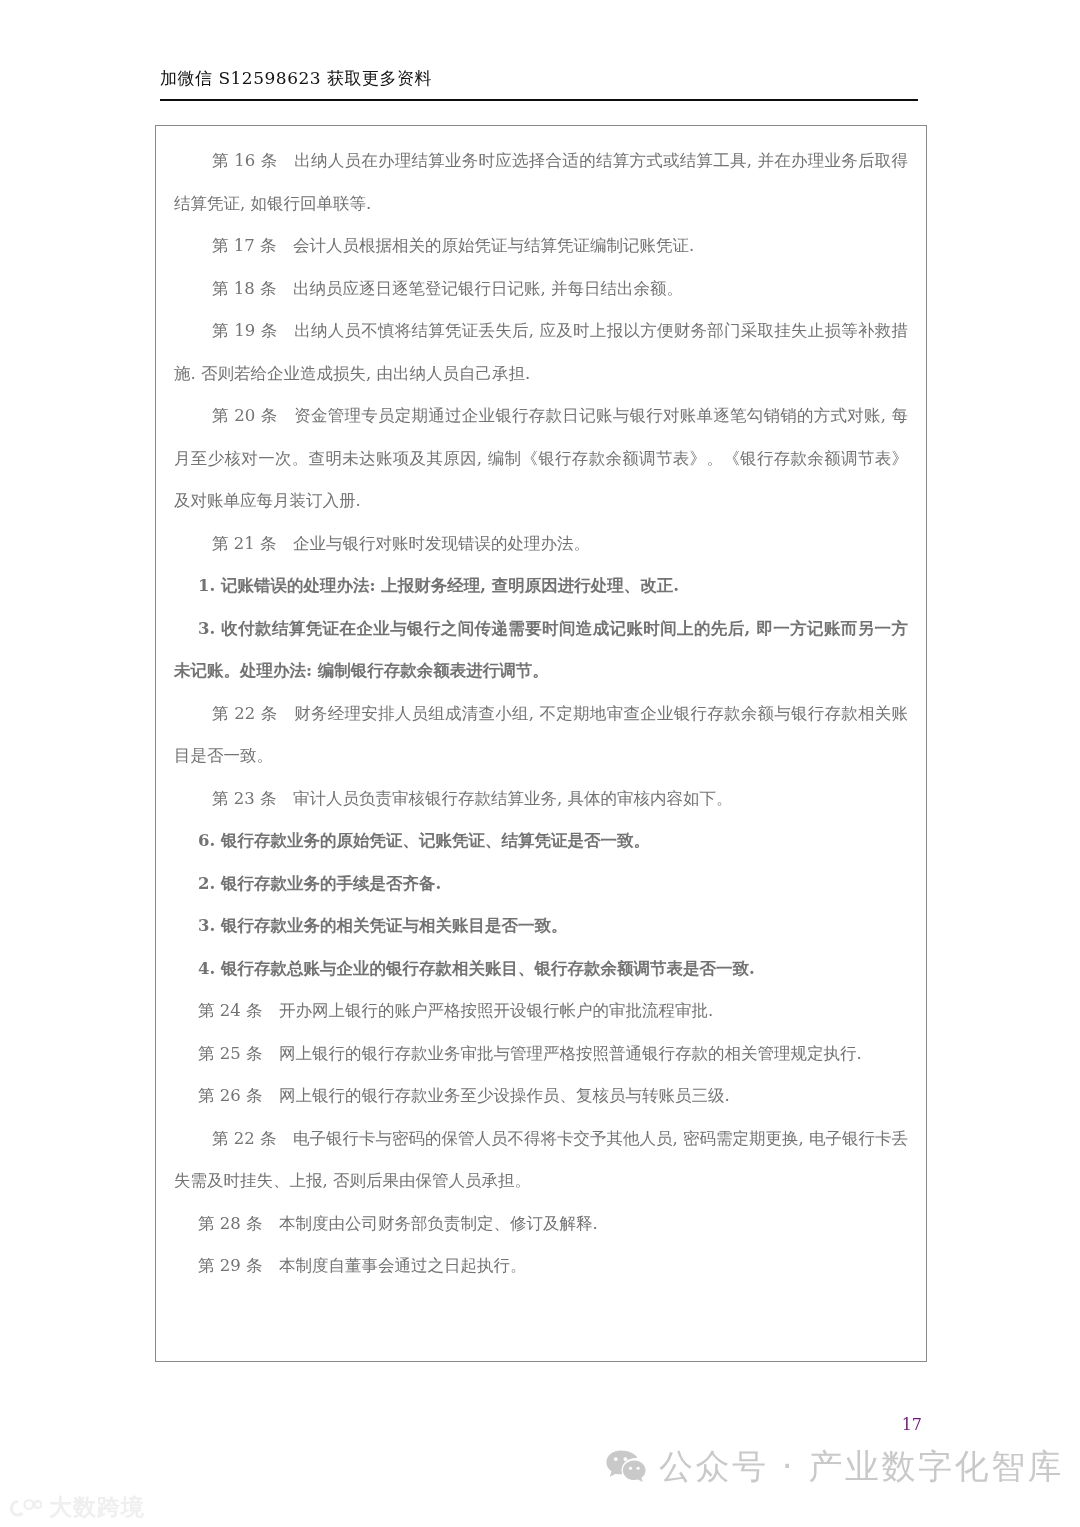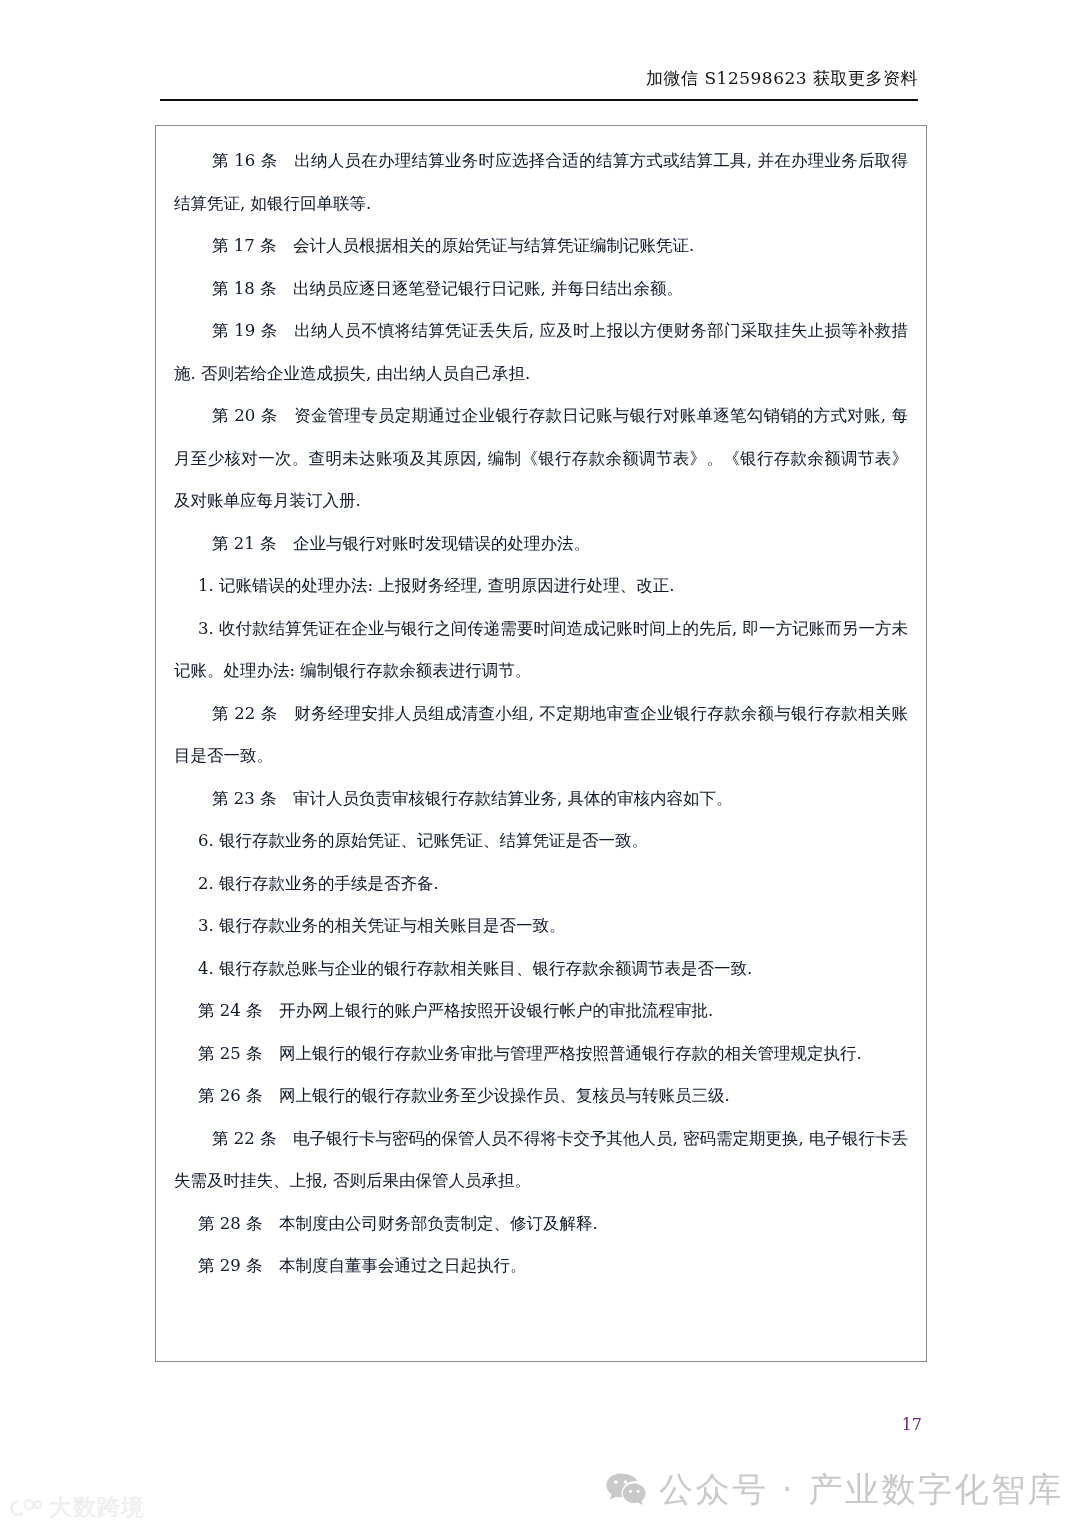--- a/index.html
+++ b/index.html
@@ -20,21 +20,21 @@
     overflow: hidden;
     box-sizing: border-box;
   }
 
   
   .page-header {
     position: absolute;
     left: 160px;
     top: 68px;
     width: 758px;
-    text-align: right;
+    text-align: left;
   }
   .page-header .header-text {
     font-family: "DejaVu Serif", "Liberation Serif", serif;
     font-size: 17px;
     letter-spacing: 0.5px;
     color: #141414;
     line-height: 1.2;
     white-space: nowrap;
   }
   .header-rule {
@@ -55,40 +55,41 @@
     height: 1237px;
     border: 1.6px solid #8a8a8a;
     box-sizing: border-box;
     padding: 14px 18px 10px 18px;
     overflow: hidden;
   }
 
   .doc-body {
     font-size: 16.5px;
     line-height: 42.5px;
-    color: #0f172a;
+    color: #737373;
     text-align: justify;
     text-justify: inter-character;
   }
 
   
   p.art {
     margin: 0;
     text-indent: 38px;
     padding: 0;
   }
   p.art-flat {
     margin: 0;
     text-indent: 24px;
     padding: 0;
   }
   p.item {
     margin: 0;
     text-indent: 24px;
     padding: 0;
+    font-weight: bold;
   }
   h2.chapter {
     margin: 0;
     padding: 0;
     font-size: 16.5px;
     font-weight: bold;
     text-align: center;
     line-height: 42.5px;
     letter-spacing: 0.4px;
   }
@@ -123,21 +124,21 @@
     font-size: 23px;
     font-weight: bold;
     color: #efefef;
     letter-spacing: 1px;
     line-height: 1;
   }
 
   .wm-wechat {
     position: absolute;
     right: 16px;
-    bottom: 21px;
+    bottom: 44px;
     display: flex;
     align-items: center;
     gap: 12px;
   }
   .wm-wechat .wm-wechat-icon {
     width: 42px;
     height: 34px;
     flex: none;
   }
   .wm-wechat .wm-wechat-text {

